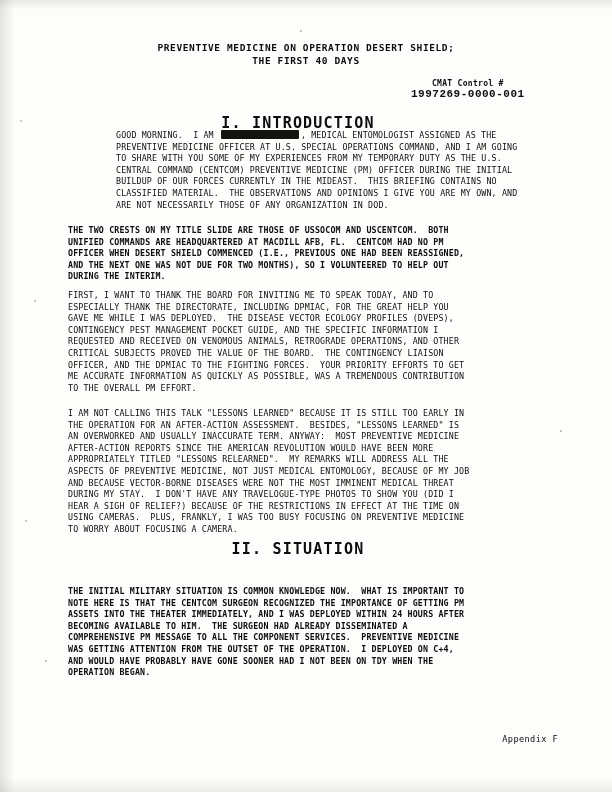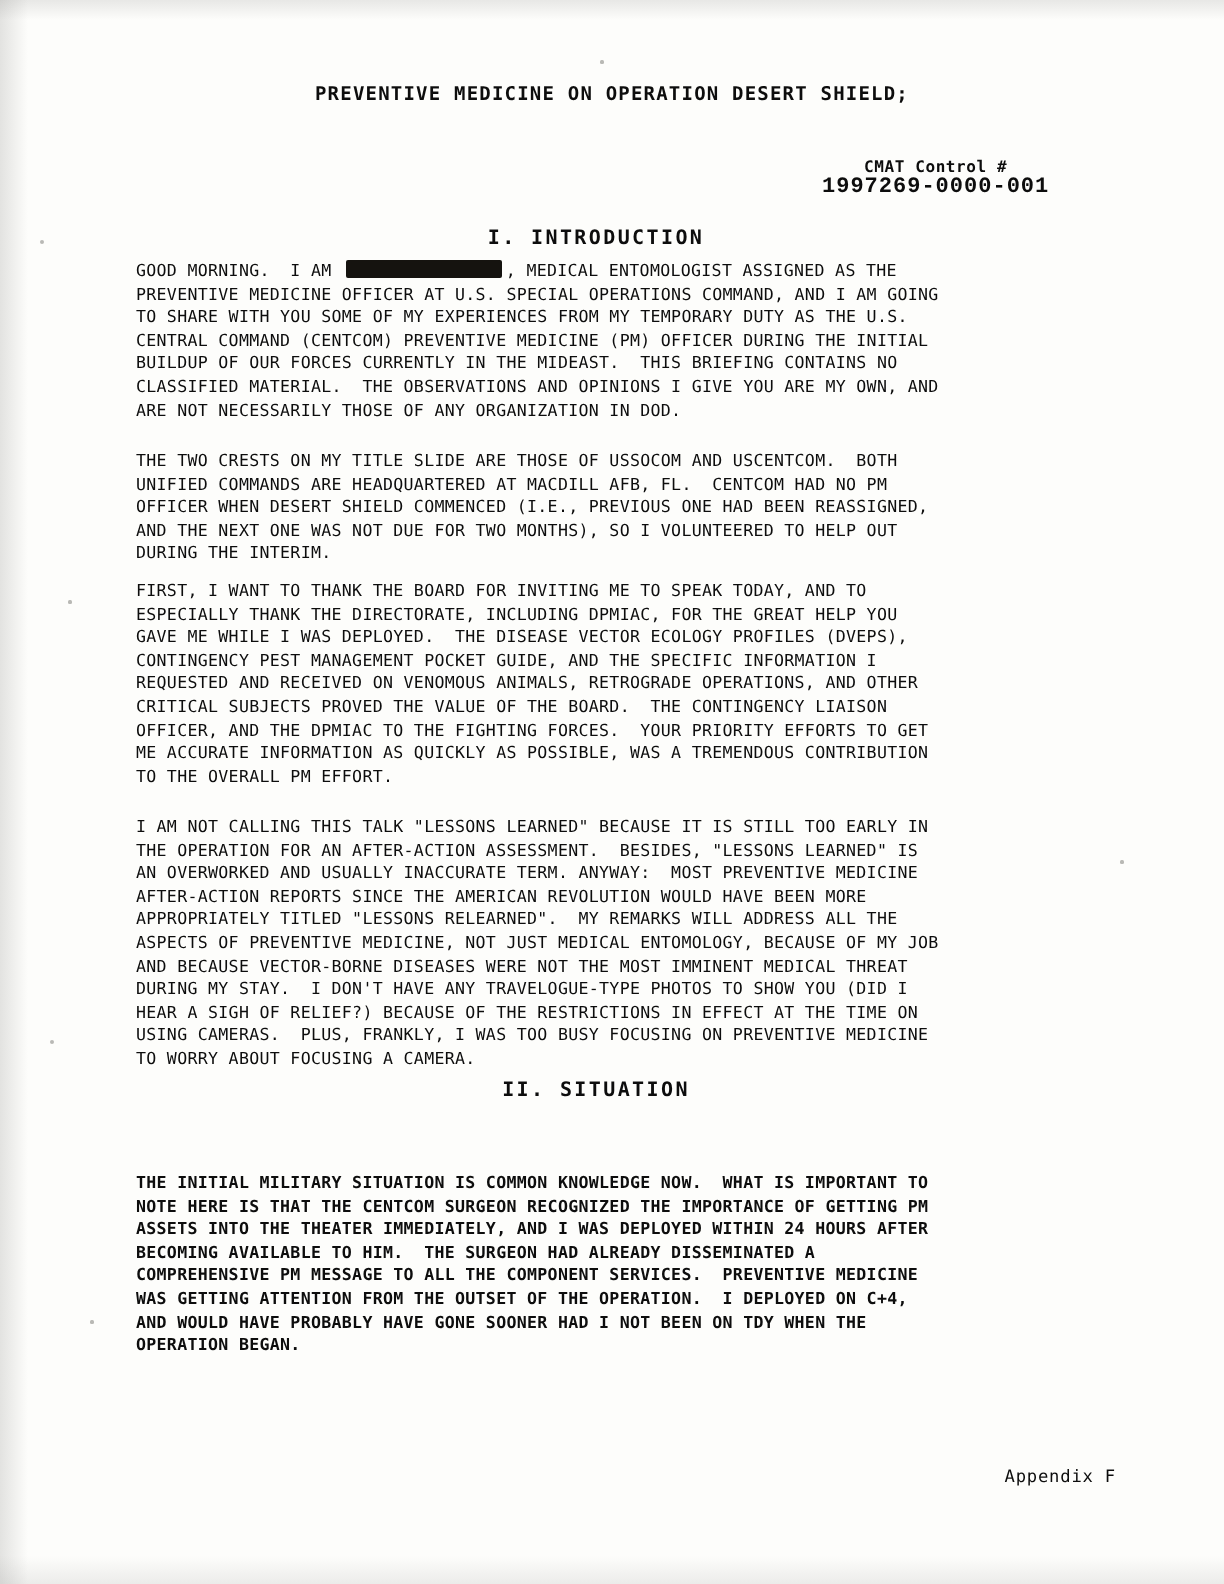--- a/index.html
+++ b/index.html
@@ -84,39 +84,39 @@
     font-size: 11px;
     letter-spacing: 0.5px;
     font-family: Liberation Mono, monospace;
   }
 
   .section-head {
     position: absolute;
     width: 596px;
     left: 0;
     text-align: center;
-    font-size: 10px;
+    font-size: 15px;
     font-weight: bold;
     letter-spacing: 1.2px;
   }
   #sec-intro { top: 114px; }
   #sec-situation { top: 540px; }
 
   .para {
     position: absolute;
     left: 68px;
     width: 478px;
     font-size: 8.3px;
     line-height: 11.6px;
     letter-spacing: 0.15px;
     white-space: pre-wrap;
     text-transform: uppercase;
   }
-  #p1 { top: 130px; }
-  #p2 { top: 225px; }
+  #p1 { top: 130px; margin-left: 48px; }
+  #p2 { top: 225px; font-weight: bold; }
   #p3 { top: 290px; }
   #p4 { top: 408px; }
   #p5 { top: 586px; font-weight: bold; }
 
   .redaction {
     display: inline-block;
     width: 78px;
     height: 9px;
     background: #15130f;
     vertical-align: -1px;
@@ -143,20 +143,21 @@
 
   <div class="speck" style="left:20px;top:120px;width:2px;height:2px;"></div>
   <div class="speck" style="left:34px;top:300px;width:1.5px;height:1.5px;"></div>
   <div class="speck" style="left:25px;top:520px;width:2px;height:2px;"></div>
   <div class="speck" style="left:45px;top:660px;width:1.5px;height:1.5px;"></div>
   <div class="speck" style="left:560px;top:430px;width:1.5px;height:1.5px;"></div>
   <div class="speck" style="left:300px;top:30px;width:1.5px;height:1.5px;"></div>
 
   <div class="title-block">
     <span class="title-line">PREVENTIVE MEDICINE ON OPERATION DESERT SHIELD;</span>
+    <span class="title-line">THE FIRST 40 DAYS</span>
   </div>
 
   <div class="control-block">
     <span class="control-label">CMAT Control #</span>
     <span class="control-number">1997269-0000-001</span>
   </div>
 
   <div class="section-head" id="sec-intro">I.   INTRODUCTION</div>
 
   <div class="para" id="p1"><span>GOOD MORNING.  I AM </span><span class="redaction"></span><span>, MEDICAL ENTOMOLOGIST ASSIGNED AS THE

